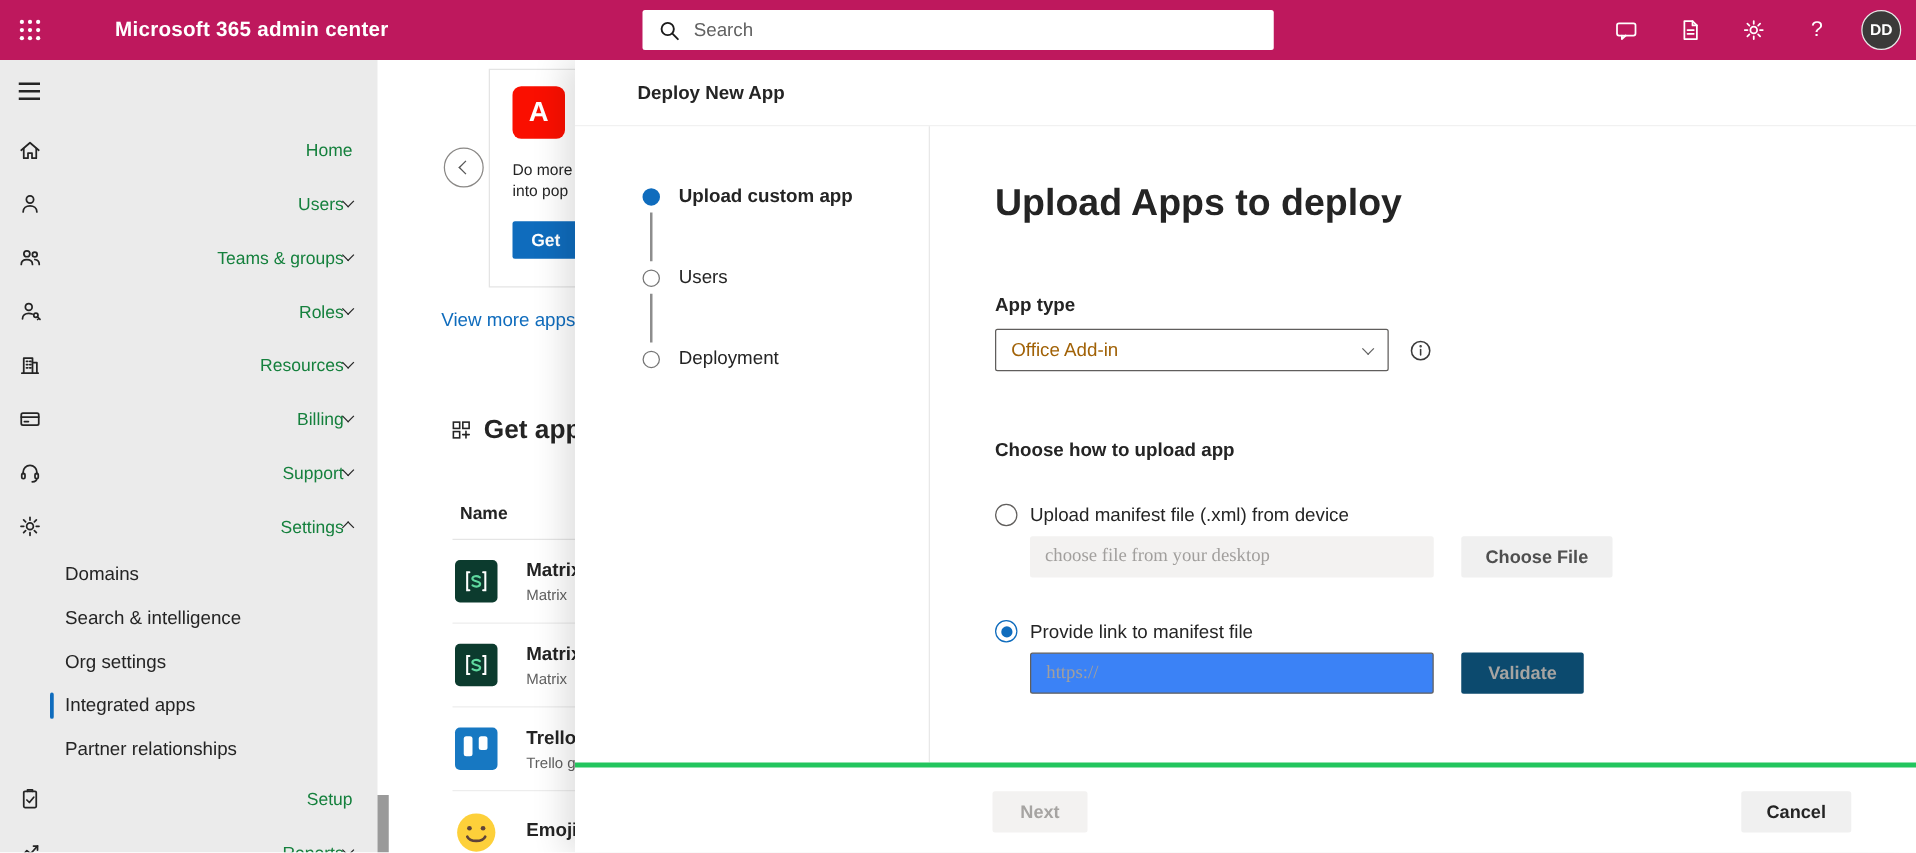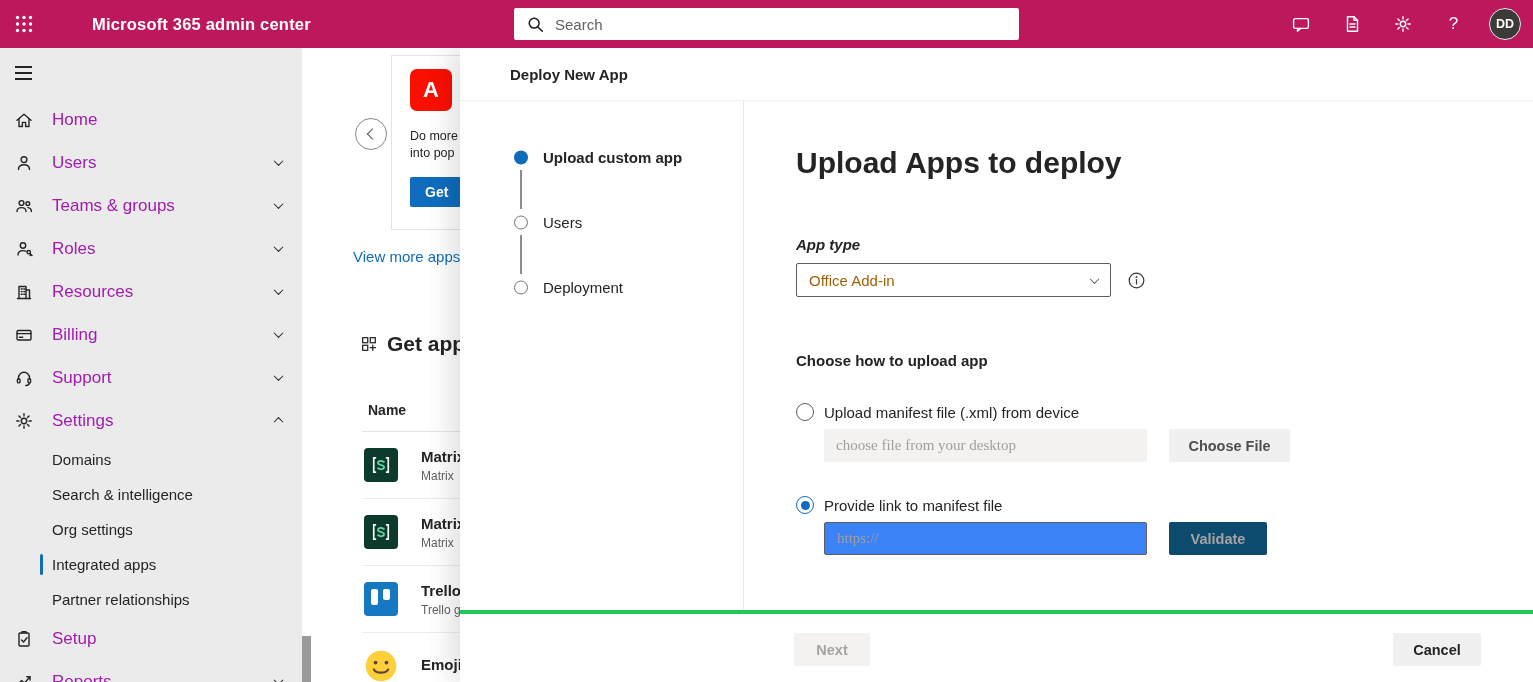--- a/index.html
+++ b/index.html
@@ -21,21 +21,21 @@
   .tb-right { position:absolute; right:0; top:0; height:48px; display:flex; align-items:center; }
   .tb-iconbtn { width:51px; height:48px; display:grid; place-items:center; color:#fff; }
   .tb-help { font-size:17px; font-weight:400; color:#fff; }
   .avatar { width:32px; height:32px; border-radius:50%; background:#3b3a39; border:1.5px solid #e8e8e8; color:#fff; display:grid; place-items:center; font-size:12.5px; font-weight:700; margin:0 12px 0 10px; cursor:pointer; }
 
   
   .sidebar { position:absolute; left:0; top:48px; width:302px; height:634px; background:#ebebeb; z-index:10; overflow:hidden; }
   .burger { height:50px; display:flex; align-items:center; padding-left:15px; width:100%; }
   .burger .bars { display:flex; flex-direction:column; gap:4.5px; }
   .burger .bars i { display:block; width:17px; height:1.8px; background:#242424; }
-  .nav-item { height:43px; display:flex; align-items:center; padding:0 20px 0 14px; font-size:17px; color:#a21caf; cursor:pointer; }
+  .nav-item { height:43px; display:flex; align-items:center; padding:0 20px 0 14px; font-size:14px; color:#15803d; cursor:pointer;text-align:right; }
   .nav-item .nicon { width:20px; height:20px; margin-right:18px; flex:none; color:#242424; display:grid; place-items:center; }
   .nav-item .lbl { flex:1; white-space:nowrap; overflow:hidden; }
   .chev { width:7px; height:7px; border-right:1.6px solid #242424; border-bottom:1.6px solid #242424; flex:none; }
   .chev.down { transform:rotate(45deg) translate(-1px,-1px); }
   .chev.up   { transform:rotate(-135deg) translate(-1px,-1px); }
   .nav-sub { height:35px; display:flex; align-items:center; padding-left:52px; font-size:15px; color:#242424; cursor:pointer; position:relative; white-space:nowrap; }
   .nav-sub.selected::before { content:""; position:absolute; left:40px; top:7px; bottom:7px; width:3px; border-radius:2px; background:#0f6cbd; }
 
   
   .page { position:absolute; left:302px; top:48px; right:0; bottom:0; background:#fff; z-index:1; overflow:hidden; }
@@ -69,21 +69,21 @@
   .wizard-divider { position:absolute; left:283px; top:0; bottom:0; width:1px; background:#e8e8e8; }
   .step { position:absolute; left:54px; display:flex; align-items:center; transform:translateY(-50%); cursor:pointer; }
   .step .dot { width:14px; height:14px; border-radius:50%; flex:none; }
   .step.active .dot { background:#0f6cbd; }
   .step.pending .dot { background:#fff; border:1.5px solid #757575; }
   .step .slabel { margin-left:15px; font-size:15px; color:#242424; white-space:nowrap; }
   .step.active .slabel { font-weight:700; }
   .connector { position:absolute; left:60px; width:1.5px; background:#8d8d8d; }
   .content { position:absolute; left:284px; right:0; top:0; bottom:0; padding-left:52px; overflow:hidden; }
   .content h1 { margin-top:44px; font-size:30px; font-weight:700; color:#242424; line-height:36px; }
-  .field-label { margin-top:55px; font-size:15px; font-weight:700; color:#242424;font-style:italic; }
+  .field-label { margin-top:55px; font-size:15px; font-weight:700; color:#242424; }
   .dd-row { display:flex; align-items:center; margin-top:10px; }
   .dropdown { width:315px; height:34px; border:1px solid #605e5c; border-radius:2px; display:flex; align-items:center; justify-content:space-between; padding:0 12px; font-size:15px; color:#a16207; cursor:pointer; background:#fff; }
   .dd-chev { width:7px; height:7px; border-right:1.5px solid #616161; border-bottom:1.5px solid #616161; transform:rotate(45deg) translate(-1px,-1px); }
   .info-icon { margin-left:16px; display:grid; place-items:center; color:#3b3b3b; cursor:pointer; }
   .section-label { margin-top:55px; font-size:15px; font-weight:700; color:#242424; }
   .opt-row { display:flex; align-items:center; gap:10px; margin-top:34px; cursor:pointer; }
   .radio { width:18px; height:18px; border-radius:50%; border:1px solid #605e5c; background:#fff; flex:none; position:relative; cursor:pointer; }
   .radio.checked { border:1px solid #0f6cbd; }
   .radio.checked::after { content:""; position:absolute; left:3.5px; top:3.5px; width:9px; height:9px; border-radius:50%; background:#0f6cbd; }
   .opt-label { font-size:15px; color:#242424; }

